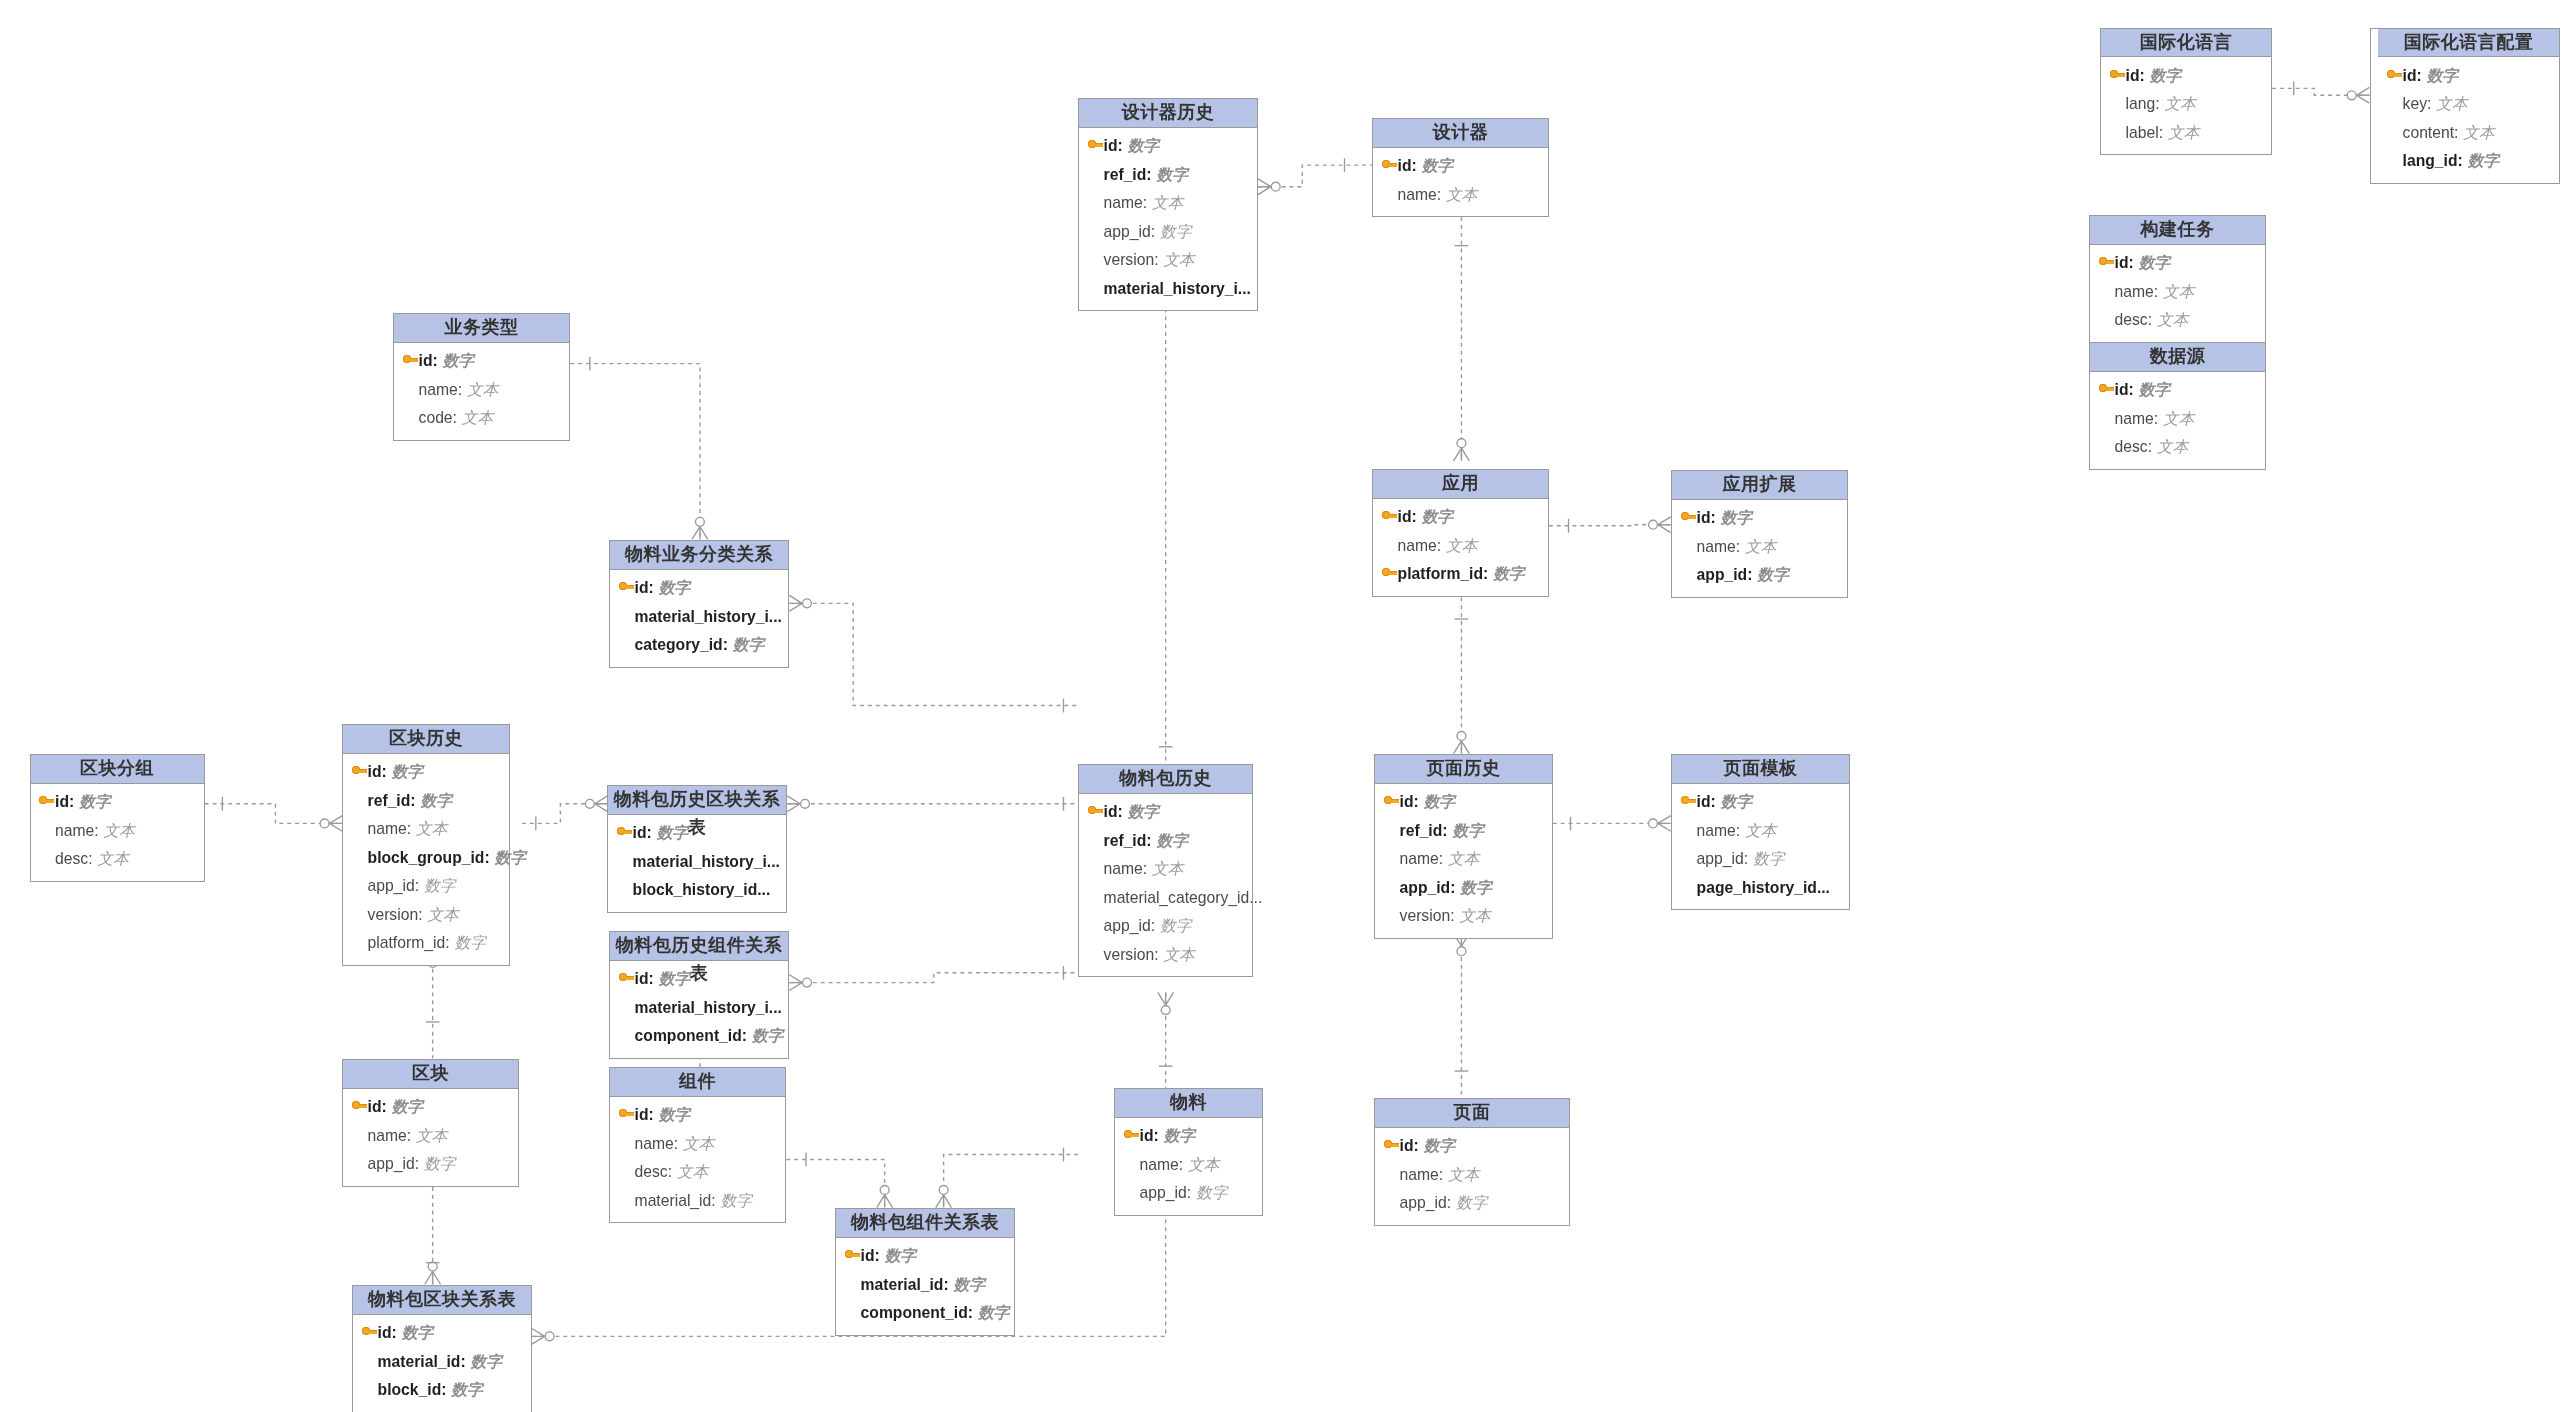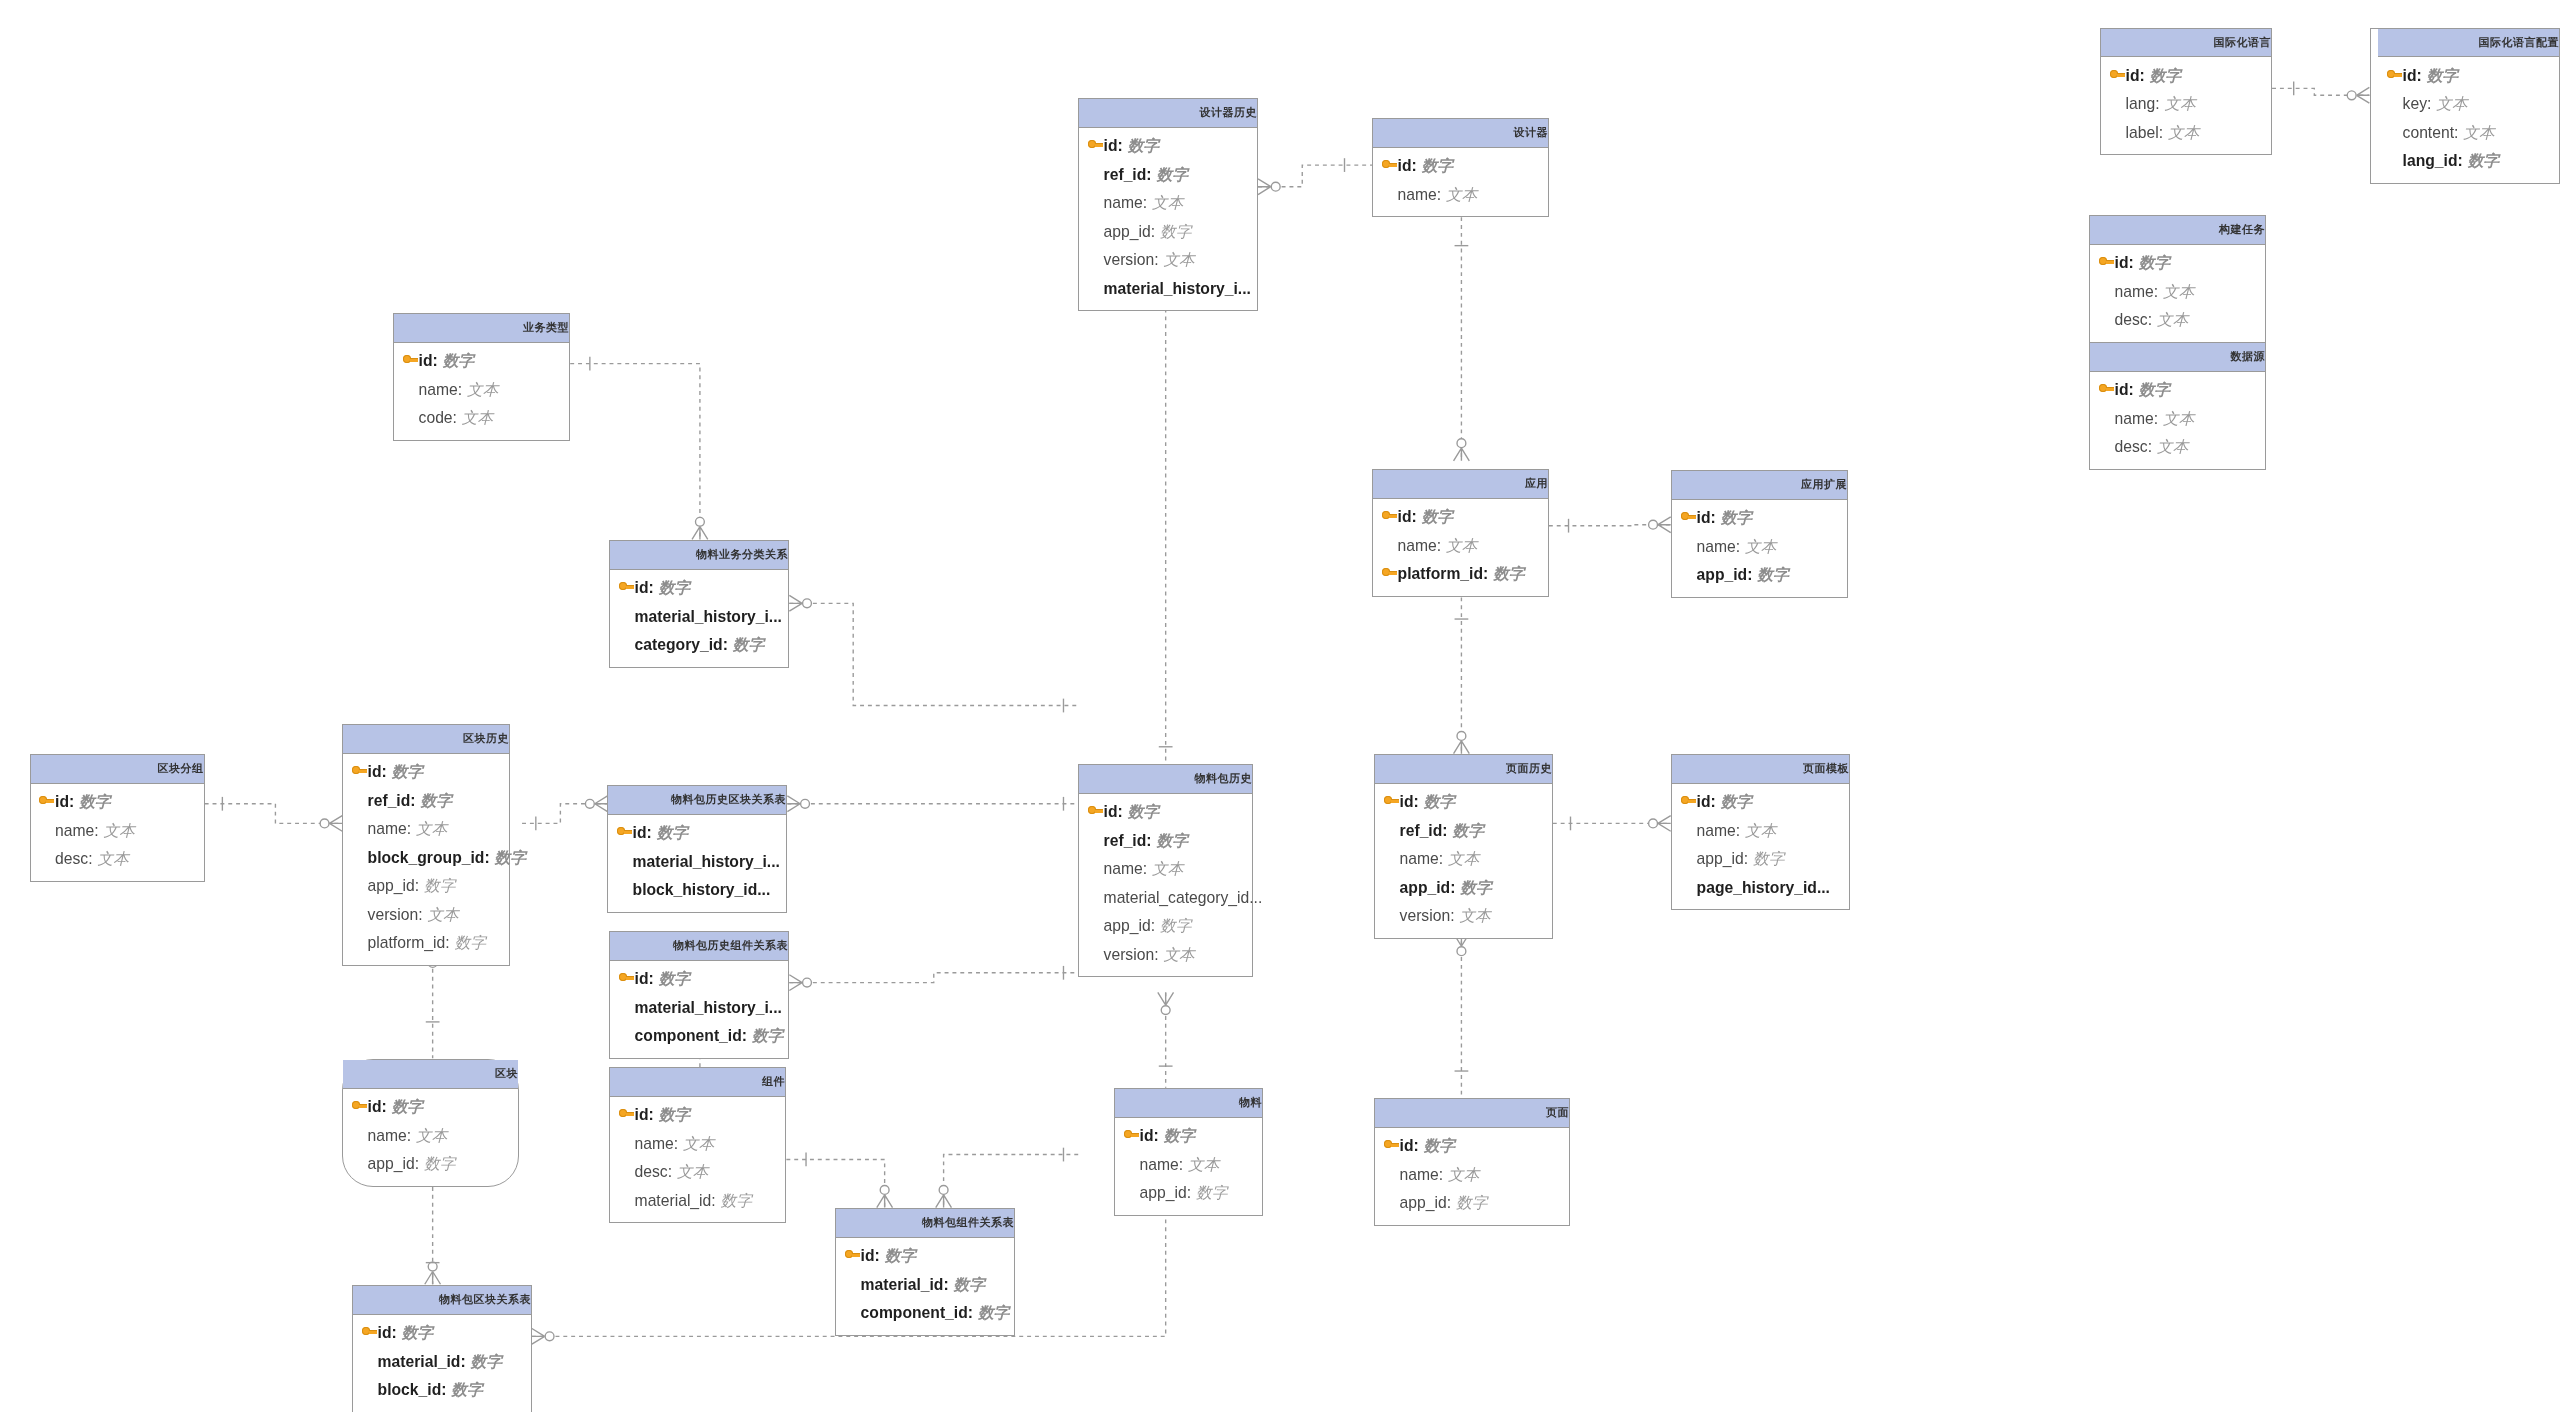--- a/index.html
+++ b/index.html
@@ -3,22 +3,22 @@
 <meta charset="utf-8">
 <style>
   html,body{margin:0;padding:0;background:#ffffff;}
   body{font-family:"Liberation Sans","DejaVu Sans",sans-serif;}
   #canvas{position:relative;width:2576px;height:1412px;background:#fff;overflow:hidden;}
   svg#links{position:absolute;left:0;top:0;width:2576px;height:1412px;pointer-events:none;}
 
   .entity{position:absolute;border:1px solid #9a9a9a;background:#ffffff;box-sizing:border-box;}
   .entity .ehead{
      background:#b7c3e6;border-bottom:1px solid #9a9a9a;
-     height:27.5px;line-height:27.5px;text-align:right;
-     font-size:11px;font-weight:700;color:#333;
+     height:27.5px;line-height:27.5px;text-align:center;
+     font-size:18px;font-weight:700;color:#333;
      letter-spacing:0.5px;
   }
   .entity .ebody{padding:4.9px 0 6.9px 0;}
   .attr{height:28.5px;line-height:28.5px;font-size:15.7px;white-space:nowrap;
         padding-left:7.9px;display:flex;align-items:center;color:#555;}
   .attr .kslot{width:16.7px;flex:0 0 16.7px;display:inline-block;height:28.5px;position:relative;}
   .attr .kslot.haskey::before{
      content:"";position:absolute;left:1px;top:7.9px;width:7.9px;height:7.9px;border-radius:50%;
      background:#f5a623;box-shadow:0 0 0 1px #d98e10 inset;
   }
@@ -657,21 +657,21 @@
             <span class="aname">material_history_i...</span>
           </div>
           <div class="attr fk">
             <span class="kslot"></span>
             <span class="aname">component_id</span>
             <span class="asep">:</span>
             <span class="atype">数字</span>
           </div>
         </div>
       </div>
-      <div class="entity" style="left: 342px; top: 1059px; width: 177px; border-radius: 31px;">
+      <div class="entity" style="left: 342px; top: 1059px; width: 177px;">
         <div class="ehead">区块</div>
         <div class="ebody">
           <div class="attr key">
             <span class="kslot haskey"></span>
             <span class="aname">id</span>
             <span class="asep">:</span>
             <span class="atype">数字</span>
           </div>
           <div class="attr">
             <span class="kslot"></span>

